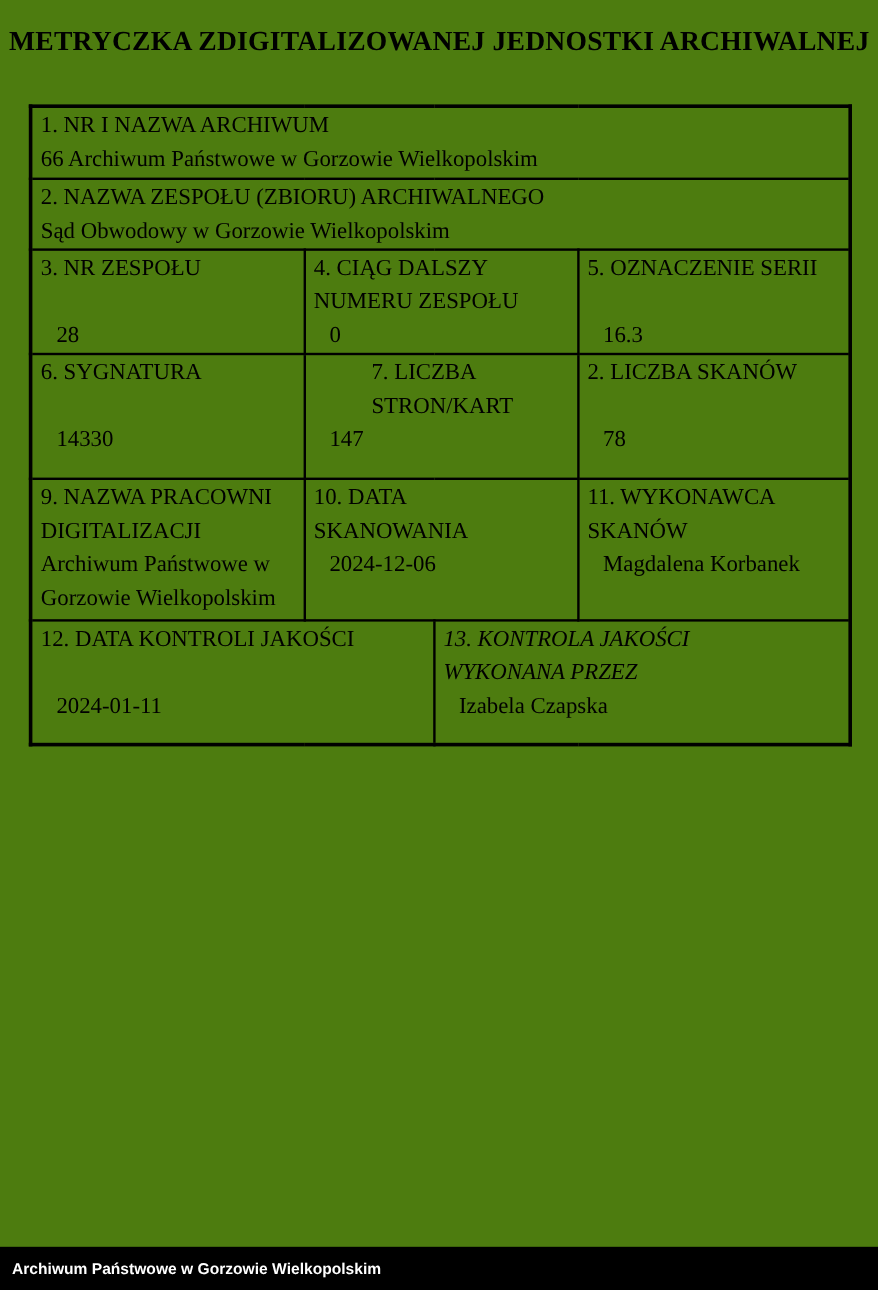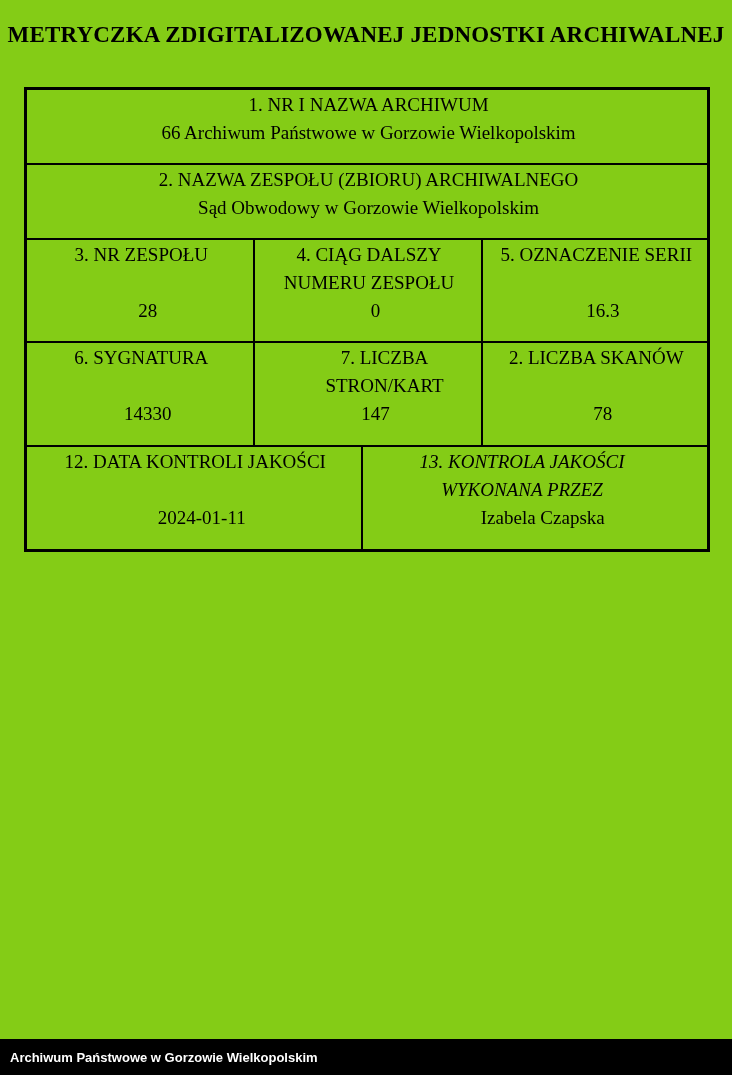--- a/index.html
+++ b/index.html
@@ -1,21 +1,21 @@
 <!DOCTYPE html>
 <html><head>
 <meta charset="utf-8">
 <style>
   * { box-sizing: border-box; }
   html, body { margin: 0; padding: 0; background: #ffffff; }
   .page {
     position: relative;
     width: 732px;
     height: 1075px;
-    background: #84cc16;
+    background: #4d7c0f;
     color: #000000;
     font-family: "Liberation Serif", "DejaVu Serif", serif;
     overflow: hidden;
   }
   .title {
     position: absolute;
     top: 22px;
     left: 0;
     width: 100%;
     margin: 0;
@@ -32,23 +32,22 @@
     width: 683px;
     border-collapse: collapse;
     table-layout: fixed;
     font-size: 19px;
     line-height: 28px;
     border: 3px solid #000000;
   }
   .metric-table td {
     border: 2.5px solid #000000;
     vertical-align: top;
-    padding: 1px 4px 16px 7px;
+    padding: 1px 4px 0 7px;
     overflow: hidden;
-    text-align: center;
   }
   tr.r1   { height: 60px; }
   tr.r2   { height: 50px; }
   tr.r345 { height: 85px; }
   tr.r678 { height: 104px; }
   tr.r9   { height: 118px; }
   tr.r12  { height: 104px; }
   tr.r14  { height: 59px; }
   .lbl2 { min-height: 56px; }          
   .val.ind { padding-left: 13px; }     
@@ -126,20 +125,34 @@
       <td colspan="2">
         <div class="lbl lbl2 f7-lbl">7. LICZBA STRON/KART</div>
         <div class="val ind">147</div>
       </td>
       <td colspan="2">
         <div class="lbl lbl2">2. LICZBA SKANÓW</div>
         <div class="val ind">78</div>
       </td>
     </tr>
 
+    <tr class="r9">
+      <td colspan="2">
+        <div class="lbl lbl2">9. NAZWA PRACOWNI DIGITALIZACJI</div>
+        <div class="val">Archiwum Państwowe w Gorzowie Wielkopolskim</div>
+      </td>
+      <td colspan="2">
+        <div class="lbl lbl2 f10-lbl">10. DATA SKANOWANIA</div>
+        <div class="val ind">2024-12-06</div>
+      </td>
+      <td colspan="2">
+        <div class="lbl lbl2">11. WYKONAWCA SKANÓW</div>
+        <div class="val ind">Magdalena Korbanek</div>
+      </td>
+    </tr>
 
     <tr class="r12">
       <td colspan="3">
         <div class="lbl lbl2">12. DATA KONTROLI JAKOŚCI</div>
         <div class="val ind">2024-01-11</div>
       </td>
       <td colspan="3">
         <div class="lbl lbl2 f13-lbl">13. KONTROLA JAKOŚCI WYKONANA PRZEZ</div>
         <div class="val ind">Izabela Czapska</div>
       </td>

